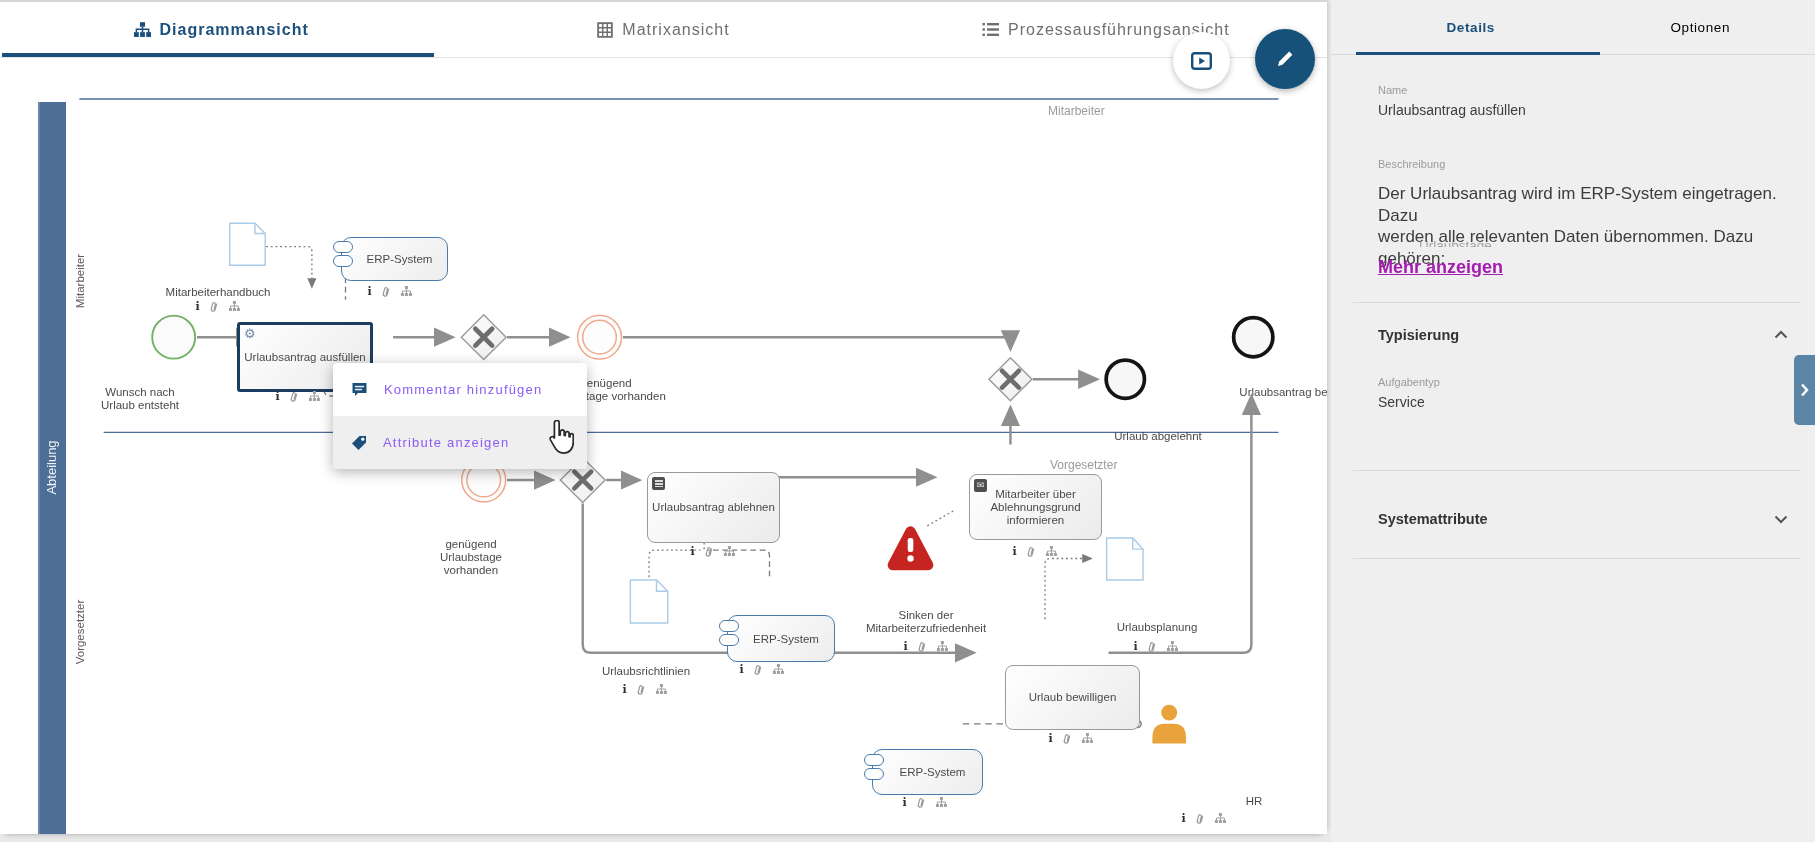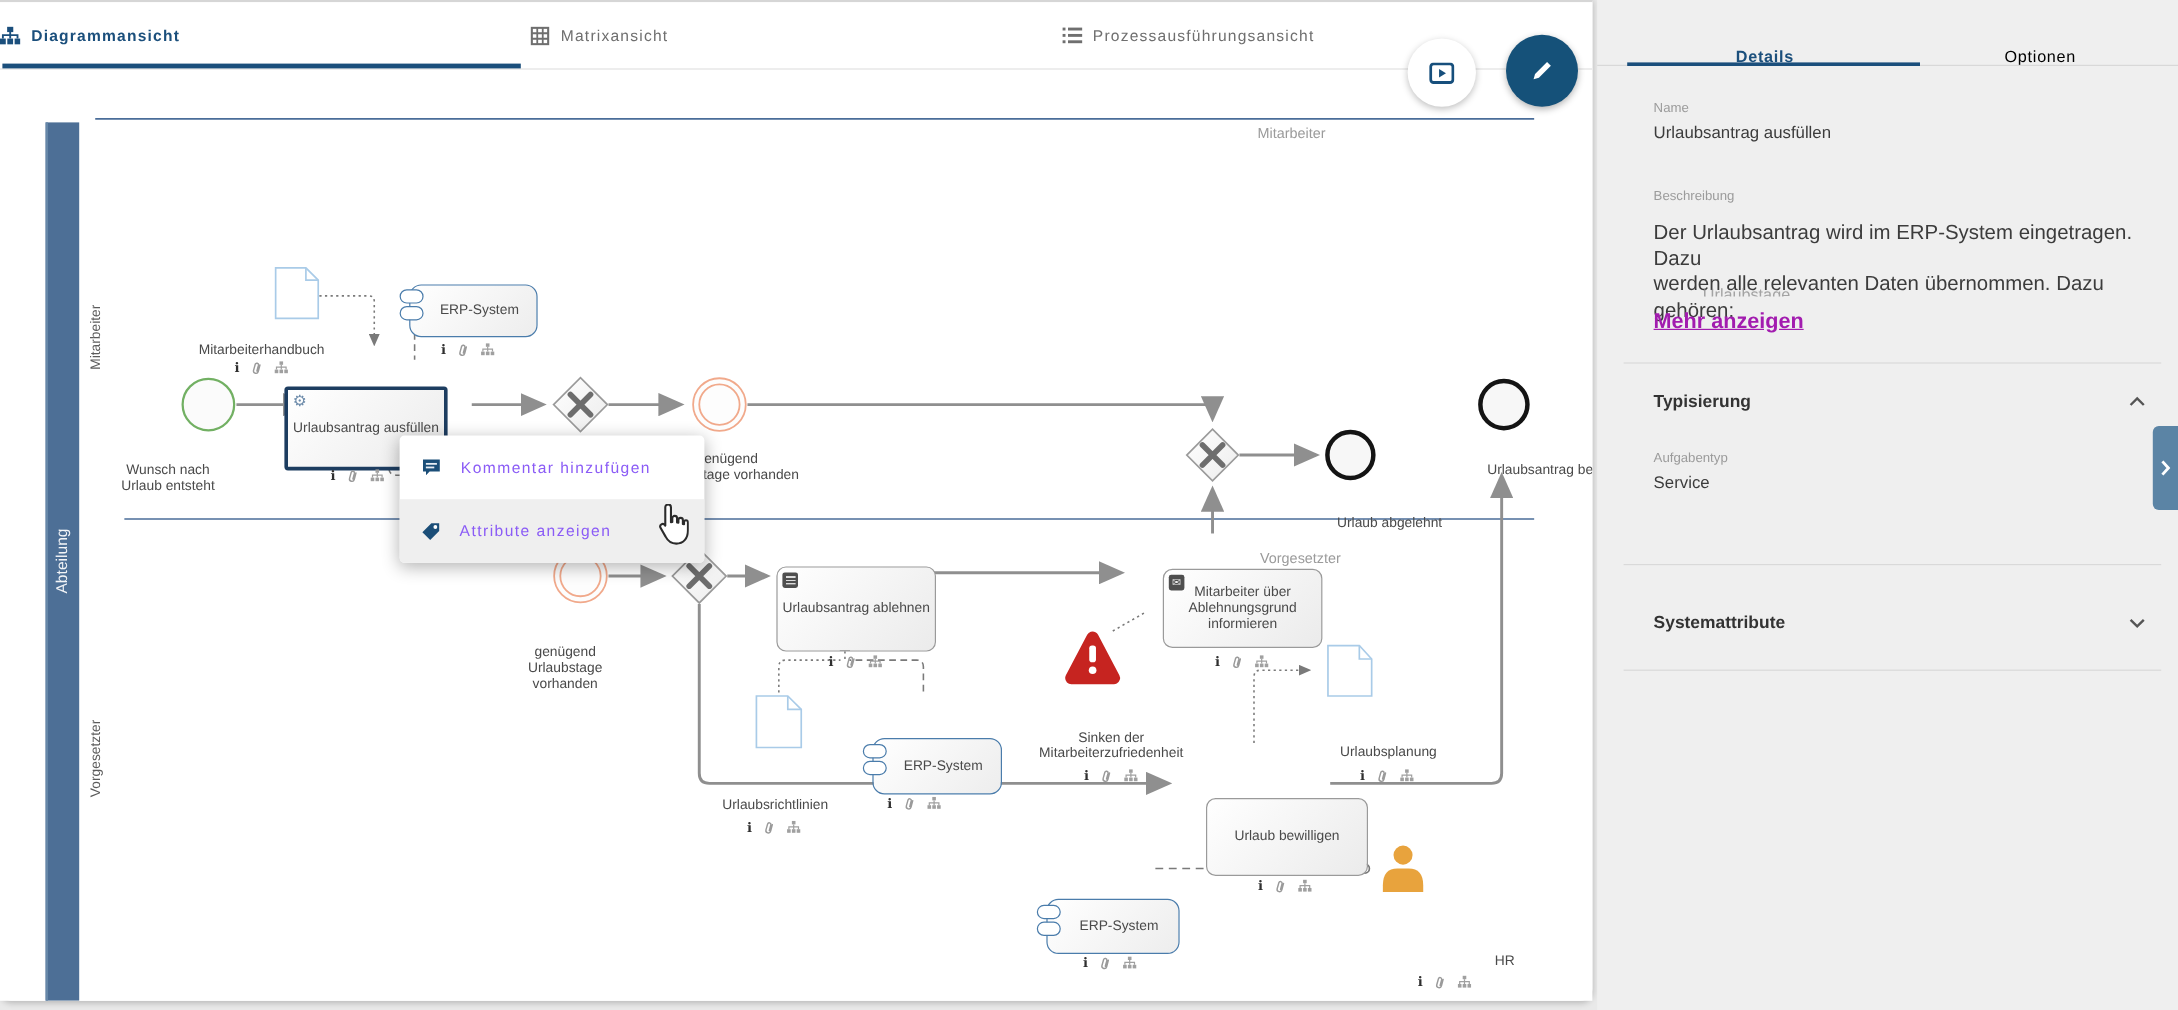--- a/index.html
+++ b/index.html
@@ -3,21 +3,21 @@
 <meta charset="utf-8">
 <style>
   html,body{margin:0;padding:0;}
   body{font-family:"Liberation Sans",sans-serif;background:#e9e9e9;}
   .page{position:relative;width:1815px;height:842px;background:#e9e9e9;overflow:hidden;}
 
   
   .card{position:absolute;left:0;top:0;width:1327px;height:832px;background:#fff;
         border-top:2px solid #d6d6d6;border-radius:0 0 10px 10px;box-shadow:0 1px 5px rgba(0,0,0,.22);}
   .tabbar{position:absolute;left:0;top:0;width:1327px;height:55px;display:flex;border-bottom:1px solid #e2e2e2;background:#fff;z-index:4;}
-  .tab{flex:1;display:flex;align-items:center;justify-content:flex-start;gap:9px;font-size:13px;
+  .tab{flex:1;display:flex;align-items:center;justify-content:center;gap:9px;font-size:16px;
        letter-spacing:1px;color:#6f6f6f;cursor:pointer;}
   .tab.active{color:#1b4f7c;font-weight:bold;}
   .tab-underline{position:absolute;left:2px;top:51px;width:432px;height:4px;background:#1b4f7c;z-index:5;}
 
   
   .fbtn{position:absolute;border-radius:50%;display:flex;align-items:center;justify-content:center;z-index:6;cursor:pointer;}
   .fbtn.play{left:1173px;top:30px;width:57px;height:57px;background:#fff;box-shadow:0 2px 6px rgba(0,0,0,.25);}
   .fbtn.edit{left:1255px;top:27px;width:60px;height:60px;background:#155179;box-shadow:0 2px 6px rgba(0,0,0,.3);}
 
   
@@ -47,21 +47,21 @@
 
   
   .menu{position:absolute;left:333px;top:363px;width:254px;background:#fff;border-radius:4px;
         box-shadow:0 3px 14px rgba(0,0,0,.3);z-index:10;overflow:hidden;}
   .mi{height:53px;display:flex;align-items:center;gap:16px;padding:0 18px;font-size:13px;color:#8b5cf6;letter-spacing:1.2px;cursor:pointer;}
   .mi.hover{background:#efefef;}
   .cursor{position:absolute;left:544px;top:420px;z-index:11;}
 
   
   .panel{position:absolute;left:1331px;top:0;width:484px;height:842px;background:#efefef;}
-  .ptabs{position:absolute;left:25px;top:0;width:459px;height:55px;display:flex;align-items:flex-end;}
+  .ptabs{position:absolute;left:25px;top:0;width:459px;height:55px;display:flex;}
   .ptab{width:242px;display:flex;align-items:center;justify-content:center;font-size:13.5px;letter-spacing:.6px;color:#000000;cursor:pointer;}
   .ptab.active{color:#1b4f7c;font-weight:bold;}
   .ptabs-border{position:absolute;left:0;top:54px;width:484px;height:1px;background:#d8d8d8;}
   .ptab-underline{position:absolute;left:25px;top:52px;width:244px;height:3px;background:#1b4f7c;}
   .plabel{position:absolute;left:47px;font-size:11px;color:#9b9b9b;}
   .pvalue{position:absolute;left:47px;font-size:14px;color:#3c3c3c;}
   .pbody{position:absolute;left:47px;width:400px;font-size:17px;color:#3c3c3c;line-height:21.5px;white-space:pre-line;}
   .pclip{position:absolute;left:88px;top:238px;height:9px;overflow:hidden;font-size:13.5px;color:#8a8a8a;opacity:.75;}
   .plink{position:absolute;left:47px;top:257px;font-size:18px;font-weight:bold;color:#a21caf;cursor:pointer;text-decoration:underline;}
   .pdivider{position:absolute;left:22px;width:448px;height:1px;background:#d9d9d9;}

